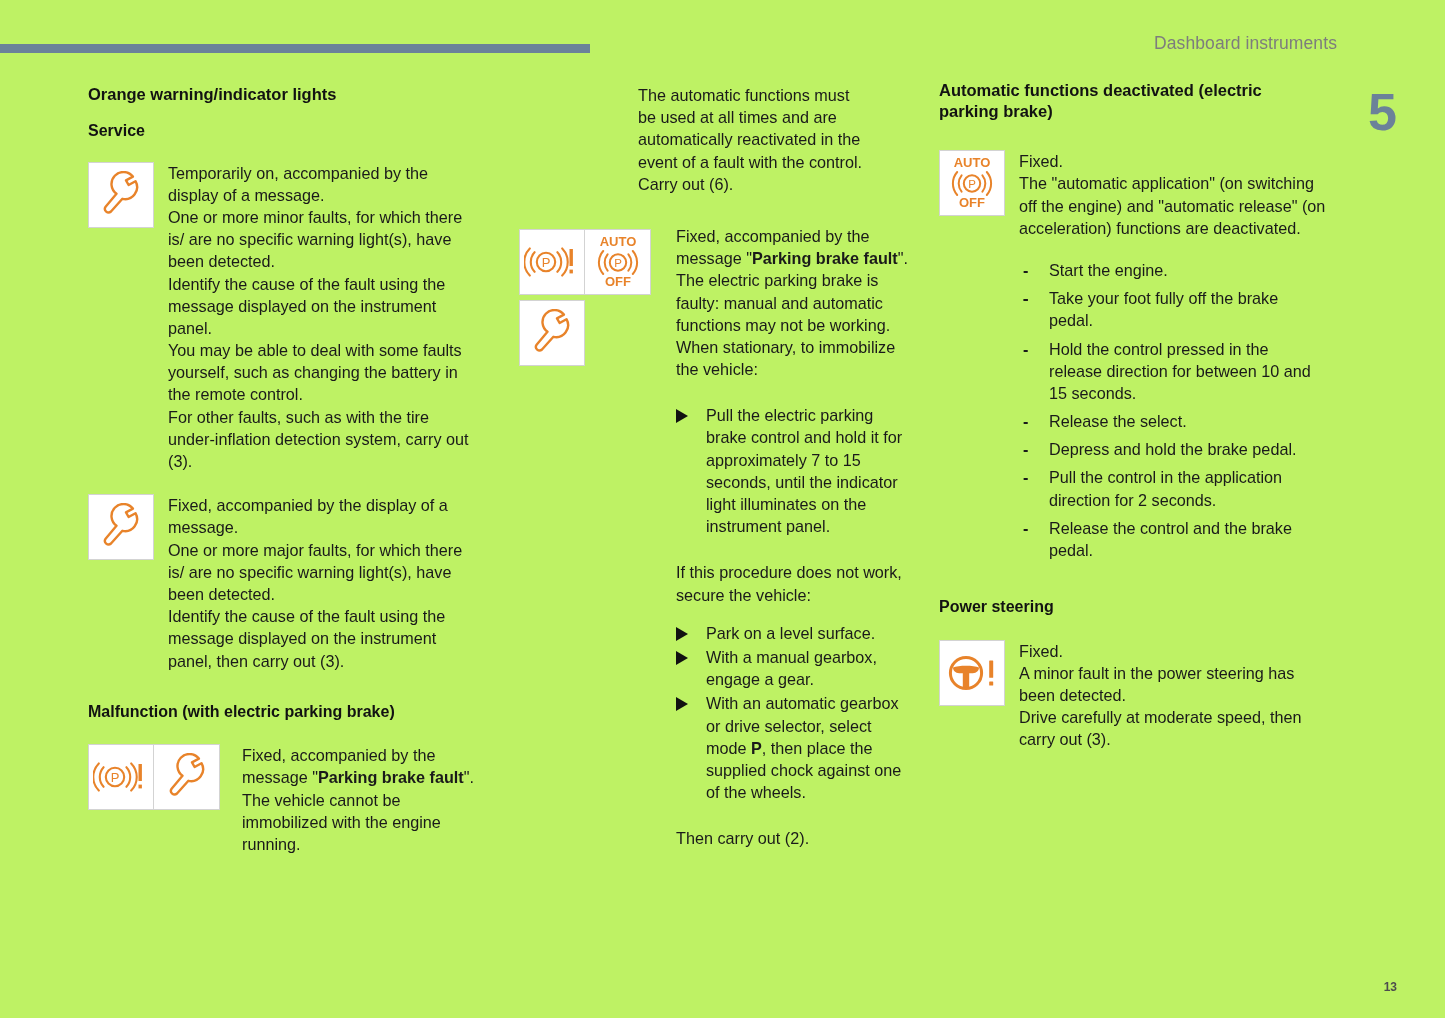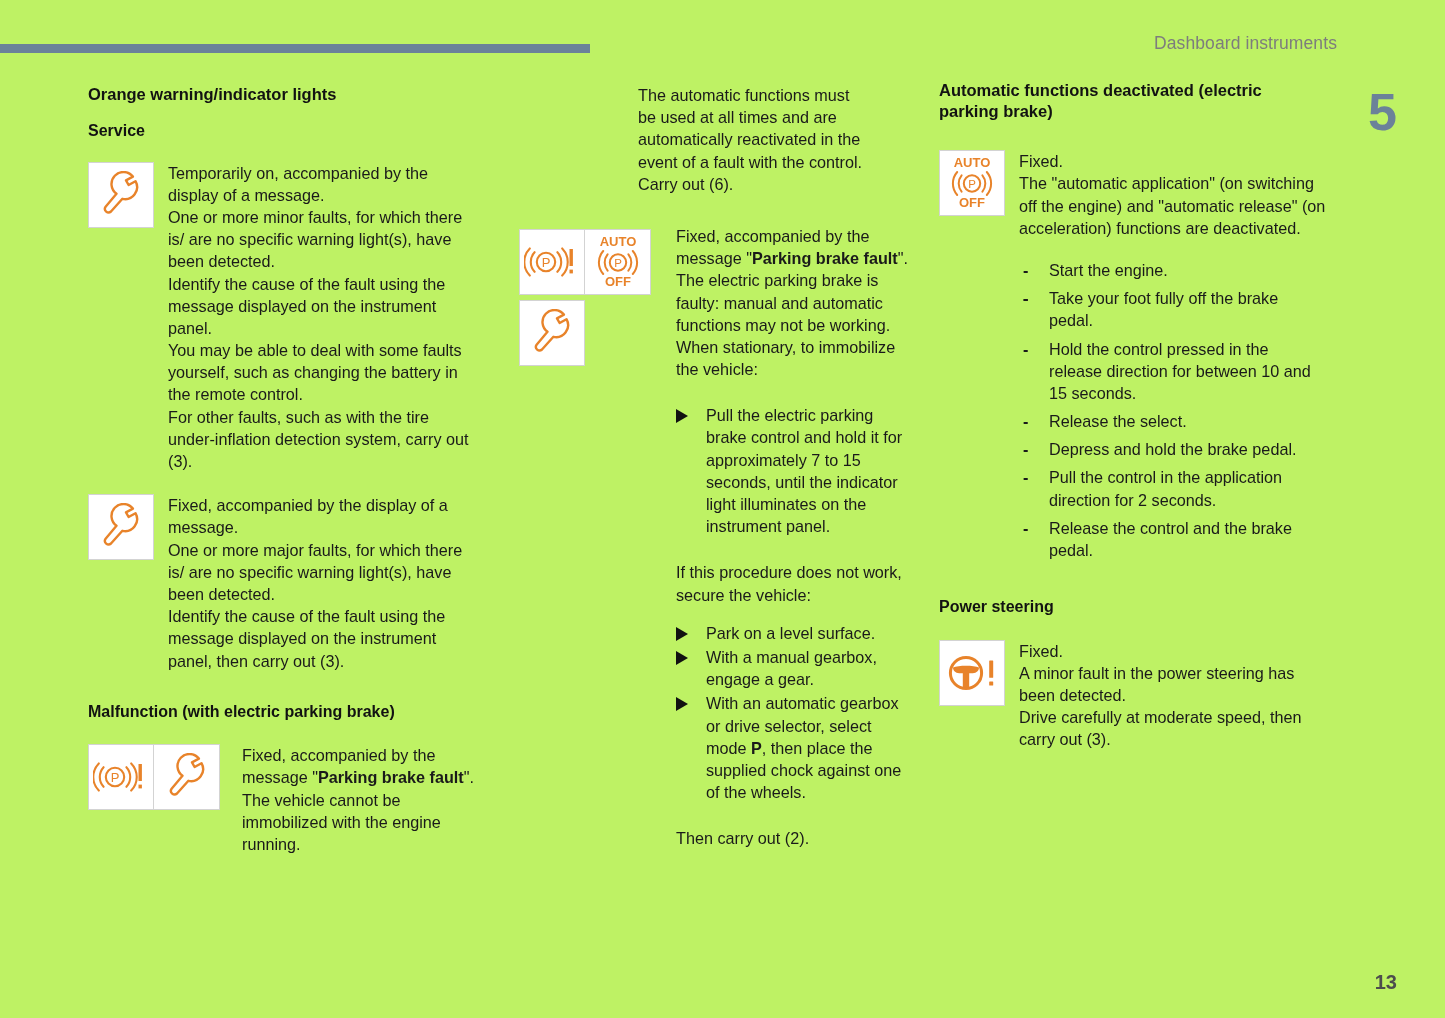--- a/index.html
+++ b/index.html
@@ -43,21 +43,21 @@
     top: 86px;
     font-size: 52px;
     font-weight: bold;
     color: #6b8299;
     line-height: 1;
   }
   .page-number {
     position: absolute;
     right: 48px;
     bottom: 24px;
-    font-size: 20px;
+    font-size: 12px;
     font-weight: bold;
     color: #4d4d4d;
   }
 
   
   .col {
     position: absolute;
     top: 84px;
   }
   .col1 { left: 88px;  width: 400px; }

